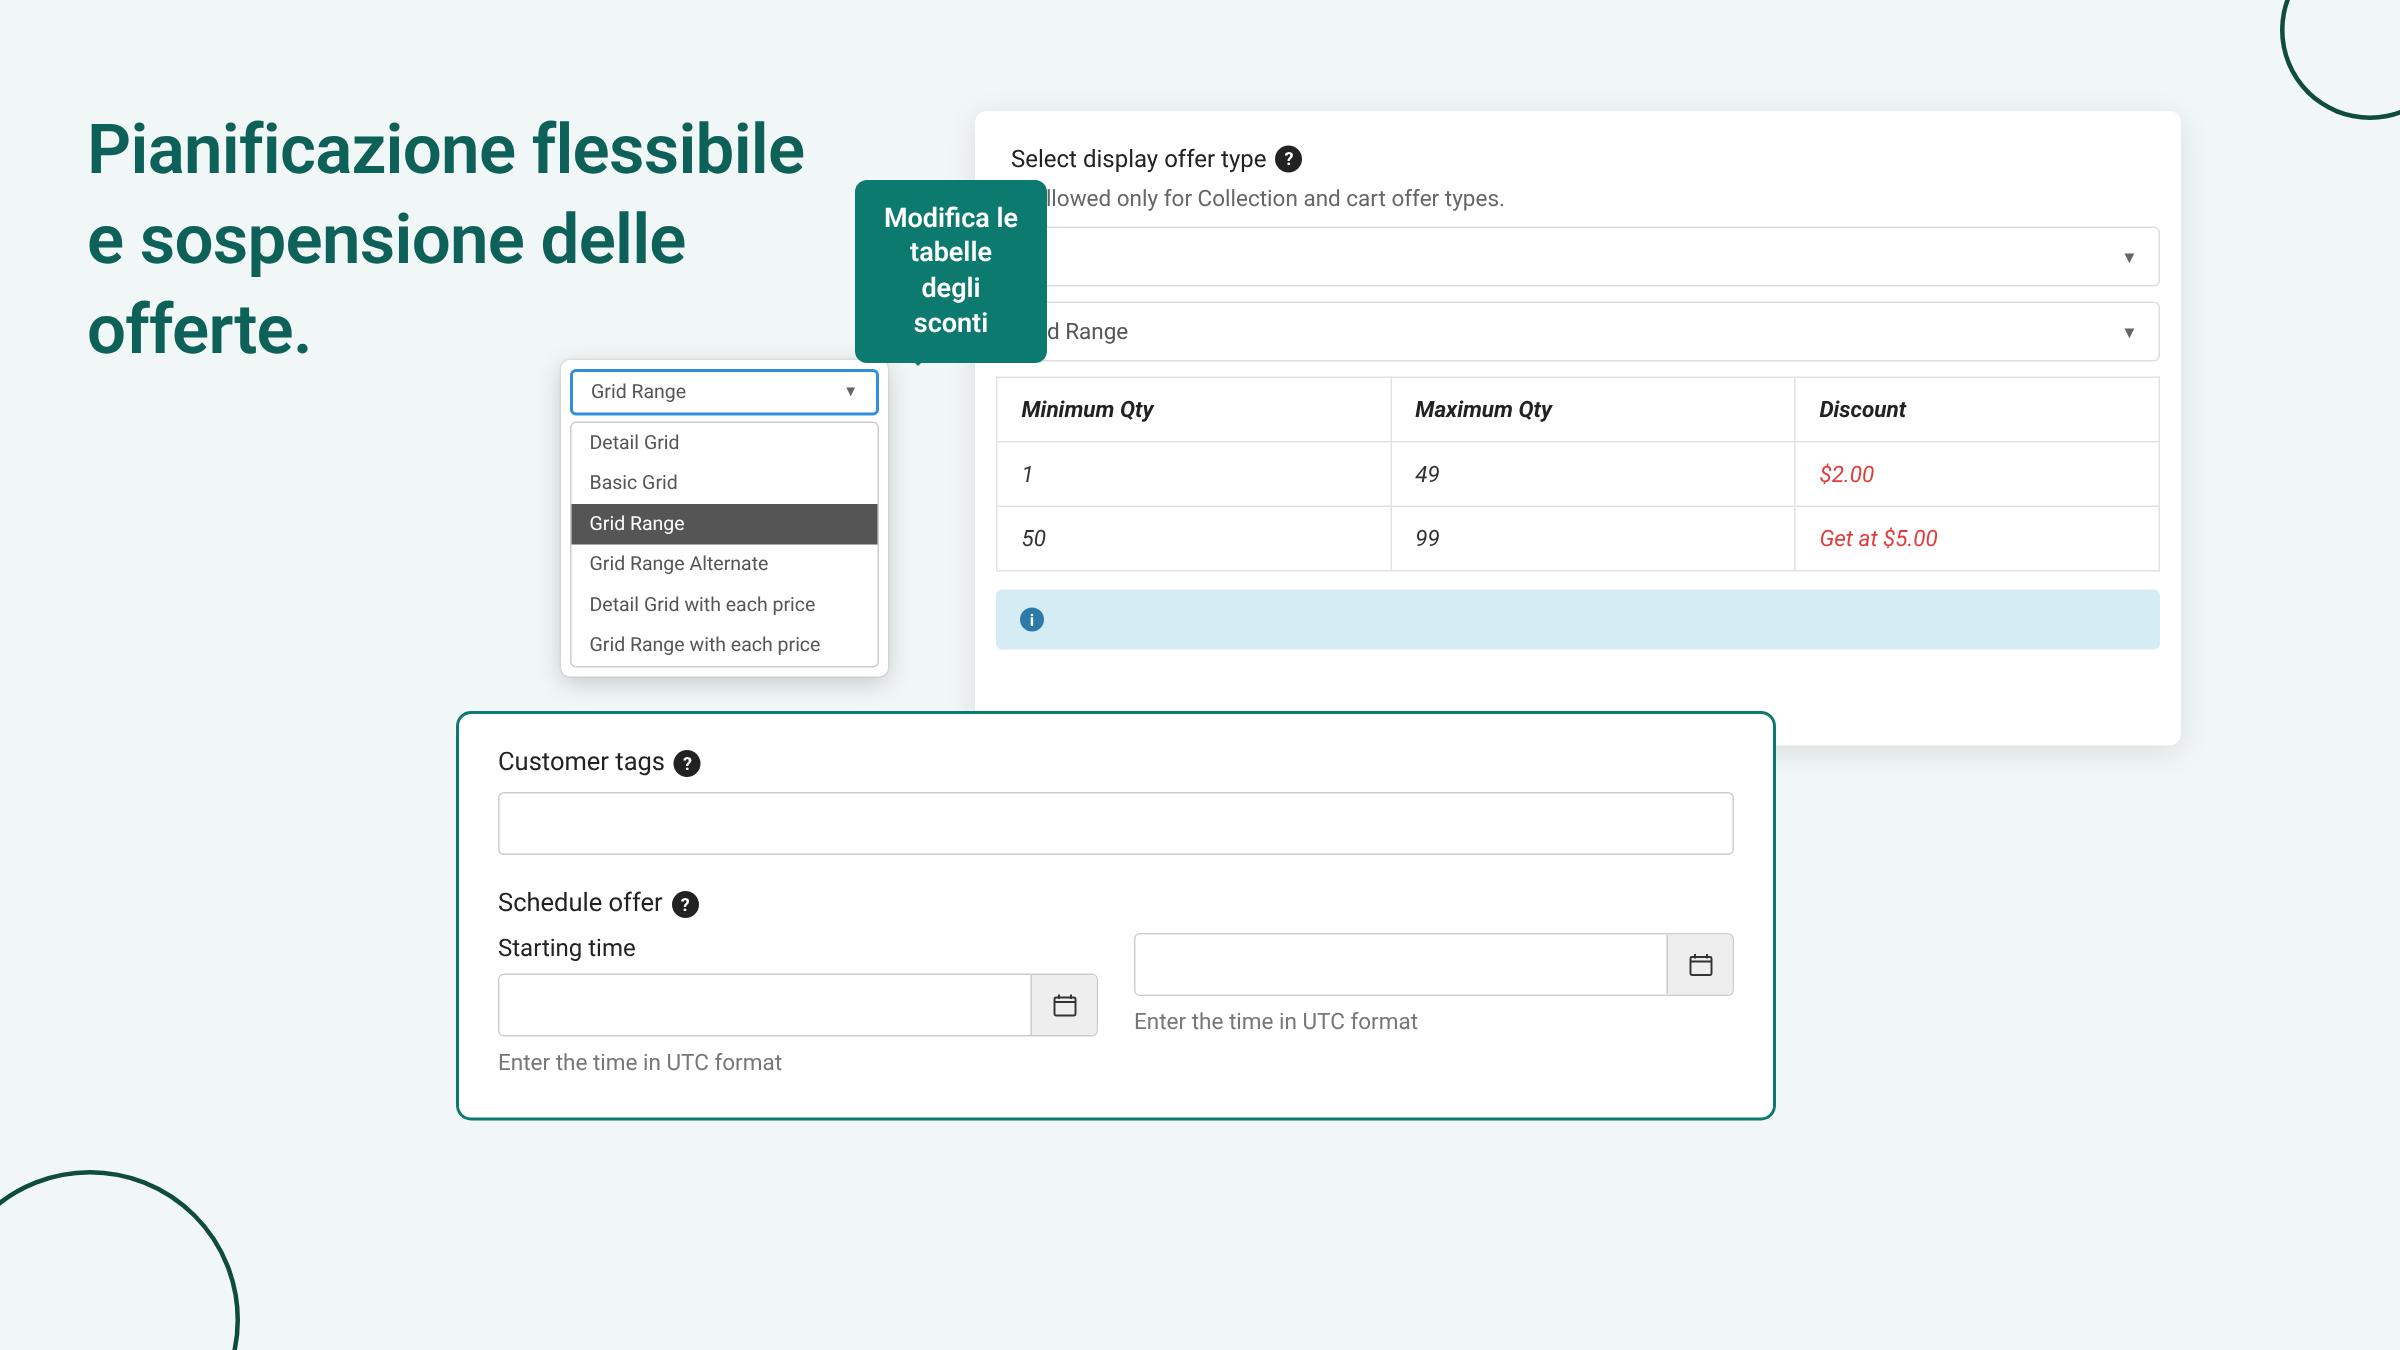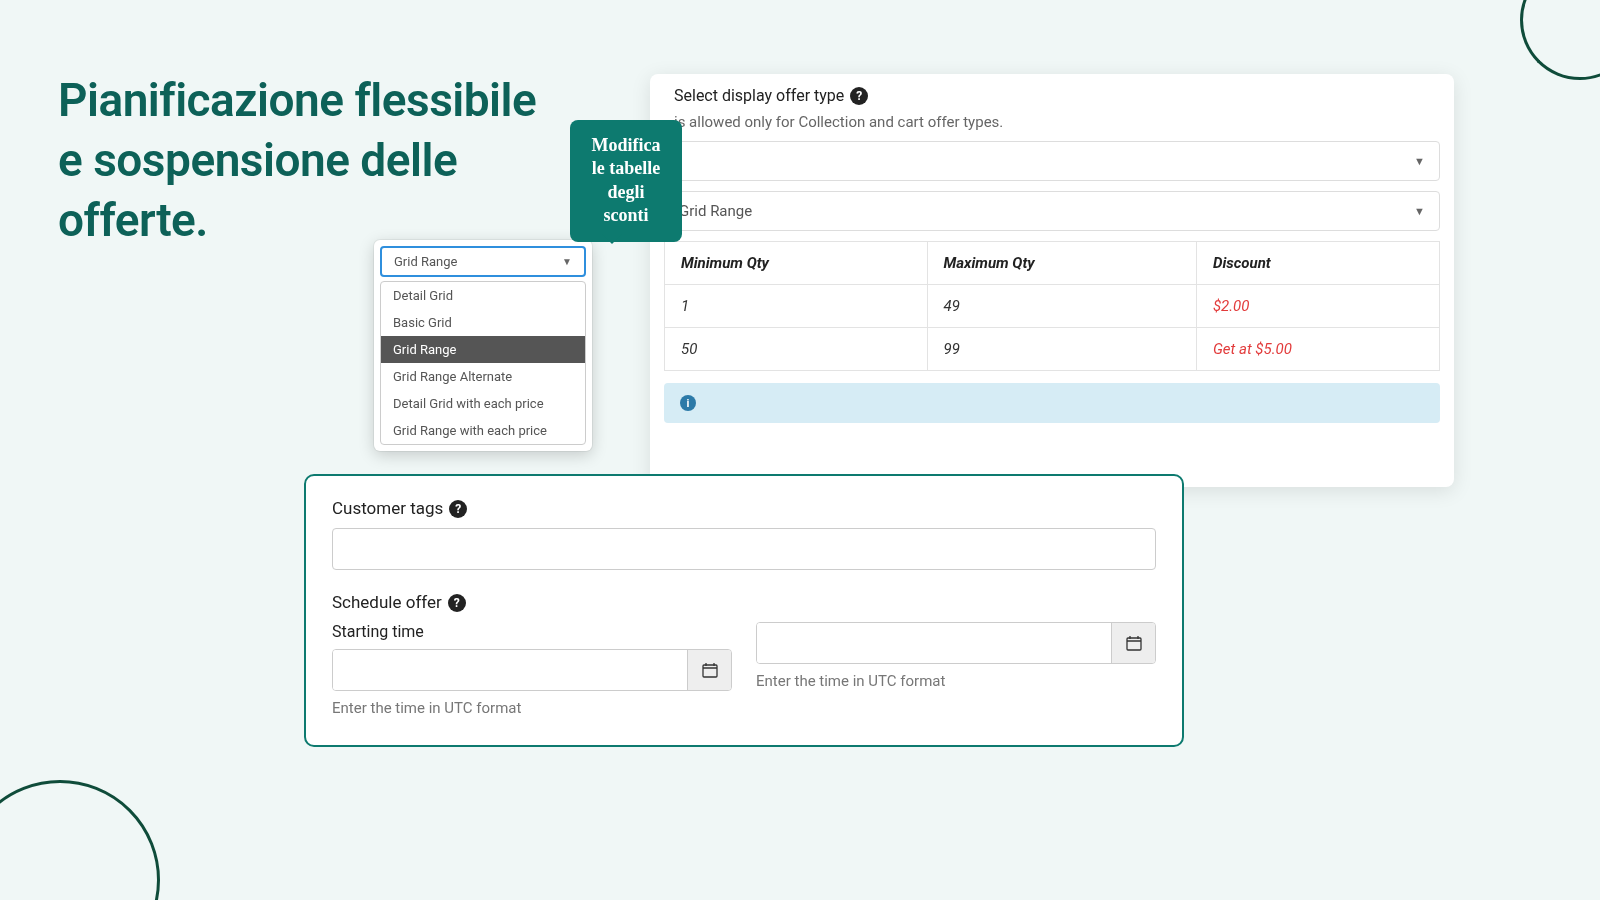--- a/index.html
+++ b/index.html
@@ -42,23 +42,22 @@
   position: absolute;
   top: 120px; left: 570px;
   background: #0d7a6f;
   color: #fff;
   padding: 14px 18px;
   border-radius: 8px;
   font-size: 18px;
   font-weight: 600;
   text-align: center;
   line-height: 1.3;
-  width: 112px;
+  width: 128px;
   z-index: 40;
-  font-family: Liberation Serif, serif;
 }
 .tooltip-bubble::after {
   content: "";
   position: absolute;
   bottom: -12px; left: 32px;
   border: 10px solid transparent;
   border-top-color: #0d7a6f;
 }
 .dropdown-box {
   position: absolute;
@@ -100,21 +99,21 @@
   background: #555;
   color: #fff;
 }
 .offer-card {
   position: absolute;
   top: 74px; left: 650px;
   width: 804px;
   background: #fff;
   border-radius: 8px;
   box-shadow: 0 4px 20px rgba(0,0,0,0.1);
-  padding: 12px 0 0 0;
+  padding: 22px 0 0 0;
   z-index: 10;
 }
 .offer-card .section-title {
   padding: 0 24px;
   font-size: 16px;
   color: #222;
   display: flex;
   align-items: center;
   gap: 6px;
 }

